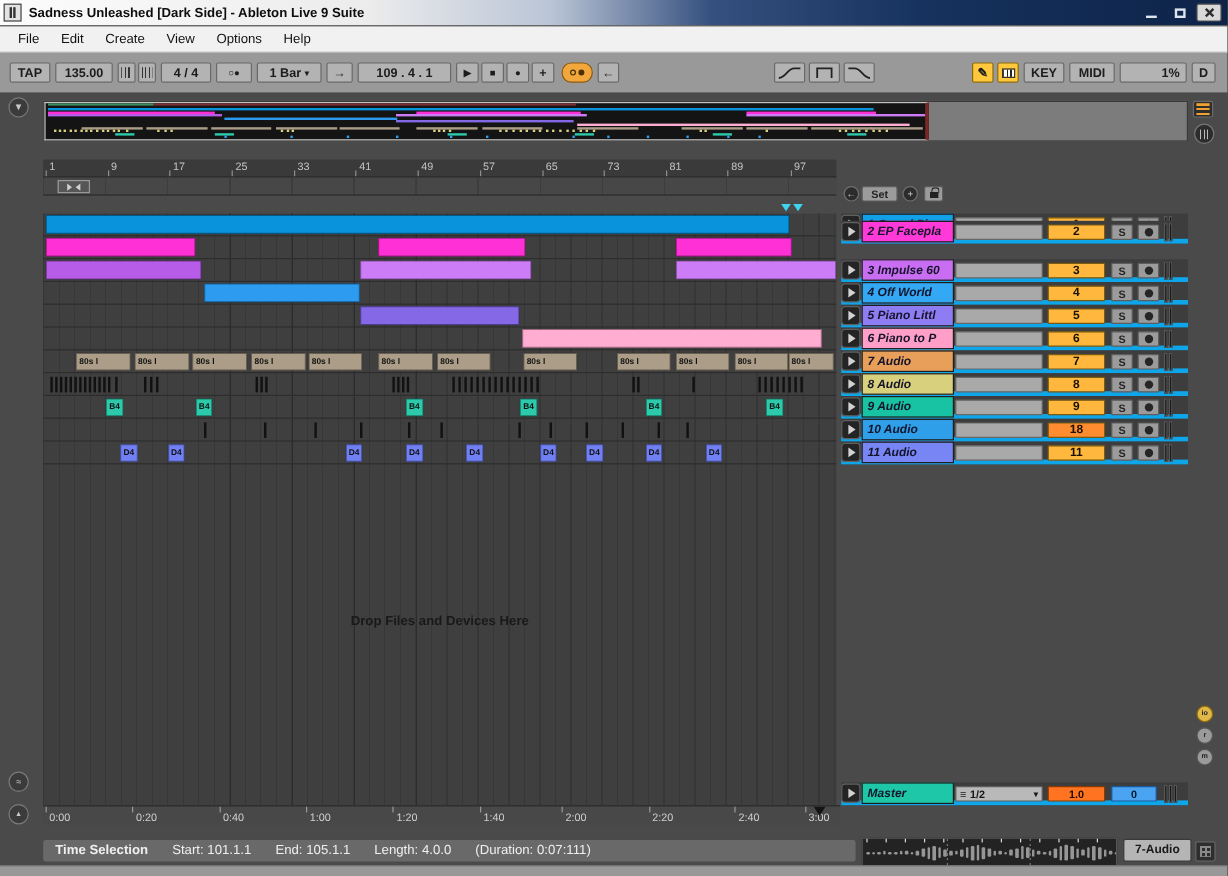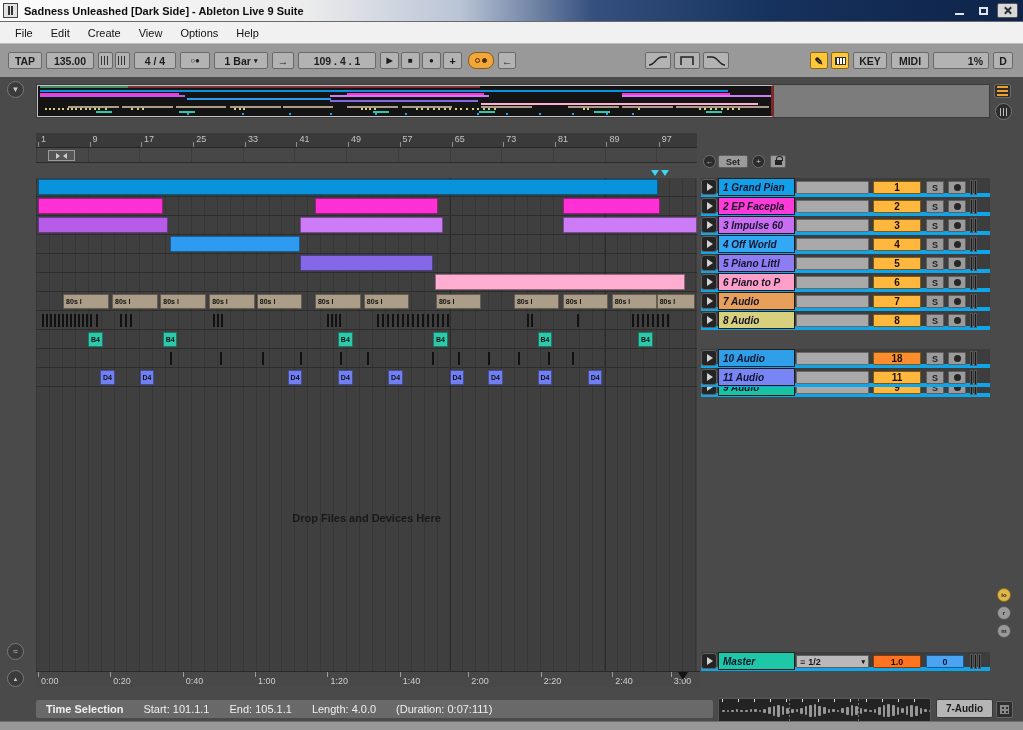--- a/index.html
+++ b/index.html
@@ -590,21 +590,21 @@
       <div class="numbox" style="background: rgb(255, 183, 61);">1</div>
       <div class="sbtn">S</div>
       <div class="recbtn">
         <div class="recdot"></div>
       </div>
       <div class="meter">
         <i class="mbar"></i>
         <i class="mbar"></i>
       </div>
     </div>
-    <div class="hrow" style="top: 19px;">
+    <div class="hrow" style="top: 6px;">
       <div class="playbtn">
         <div class="ptri"></div>
       </div>
       <div class="tname" style="background: rgb(255, 58, 216);">2 EP Facepla</div>
       <div class="gbox"></div>
       <div class="numbox" style="background: rgb(255, 183, 61);">2</div>
       <div class="sbtn">S</div>
       <div class="recbtn">
         <div class="recdot"></div>
       </div>
@@ -702,21 +702,21 @@
       <div class="numbox" style="background: rgb(255, 183, 61);">8</div>
       <div class="sbtn">S</div>
       <div class="recbtn">
         <div class="recdot"></div>
       </div>
       <div class="meter">
         <i class="mbar"></i>
         <i class="mbar"></i>
       </div>
     </div>
-    <div class="hrow" style="top: 152px; margin-top: 48px;">
+    <div class="hrow" style="top: 152px;">
       <div class="playbtn">
         <div class="ptri"></div>
       </div>
       <div class="tname" style="background: rgb(23, 195, 162);">9 Audio</div>
       <div class="gbox"></div>
       <div class="numbox" style="background: rgb(255, 183, 61);">9</div>
       <div class="sbtn">S</div>
       <div class="recbtn">
         <div class="recdot"></div>
       </div>

